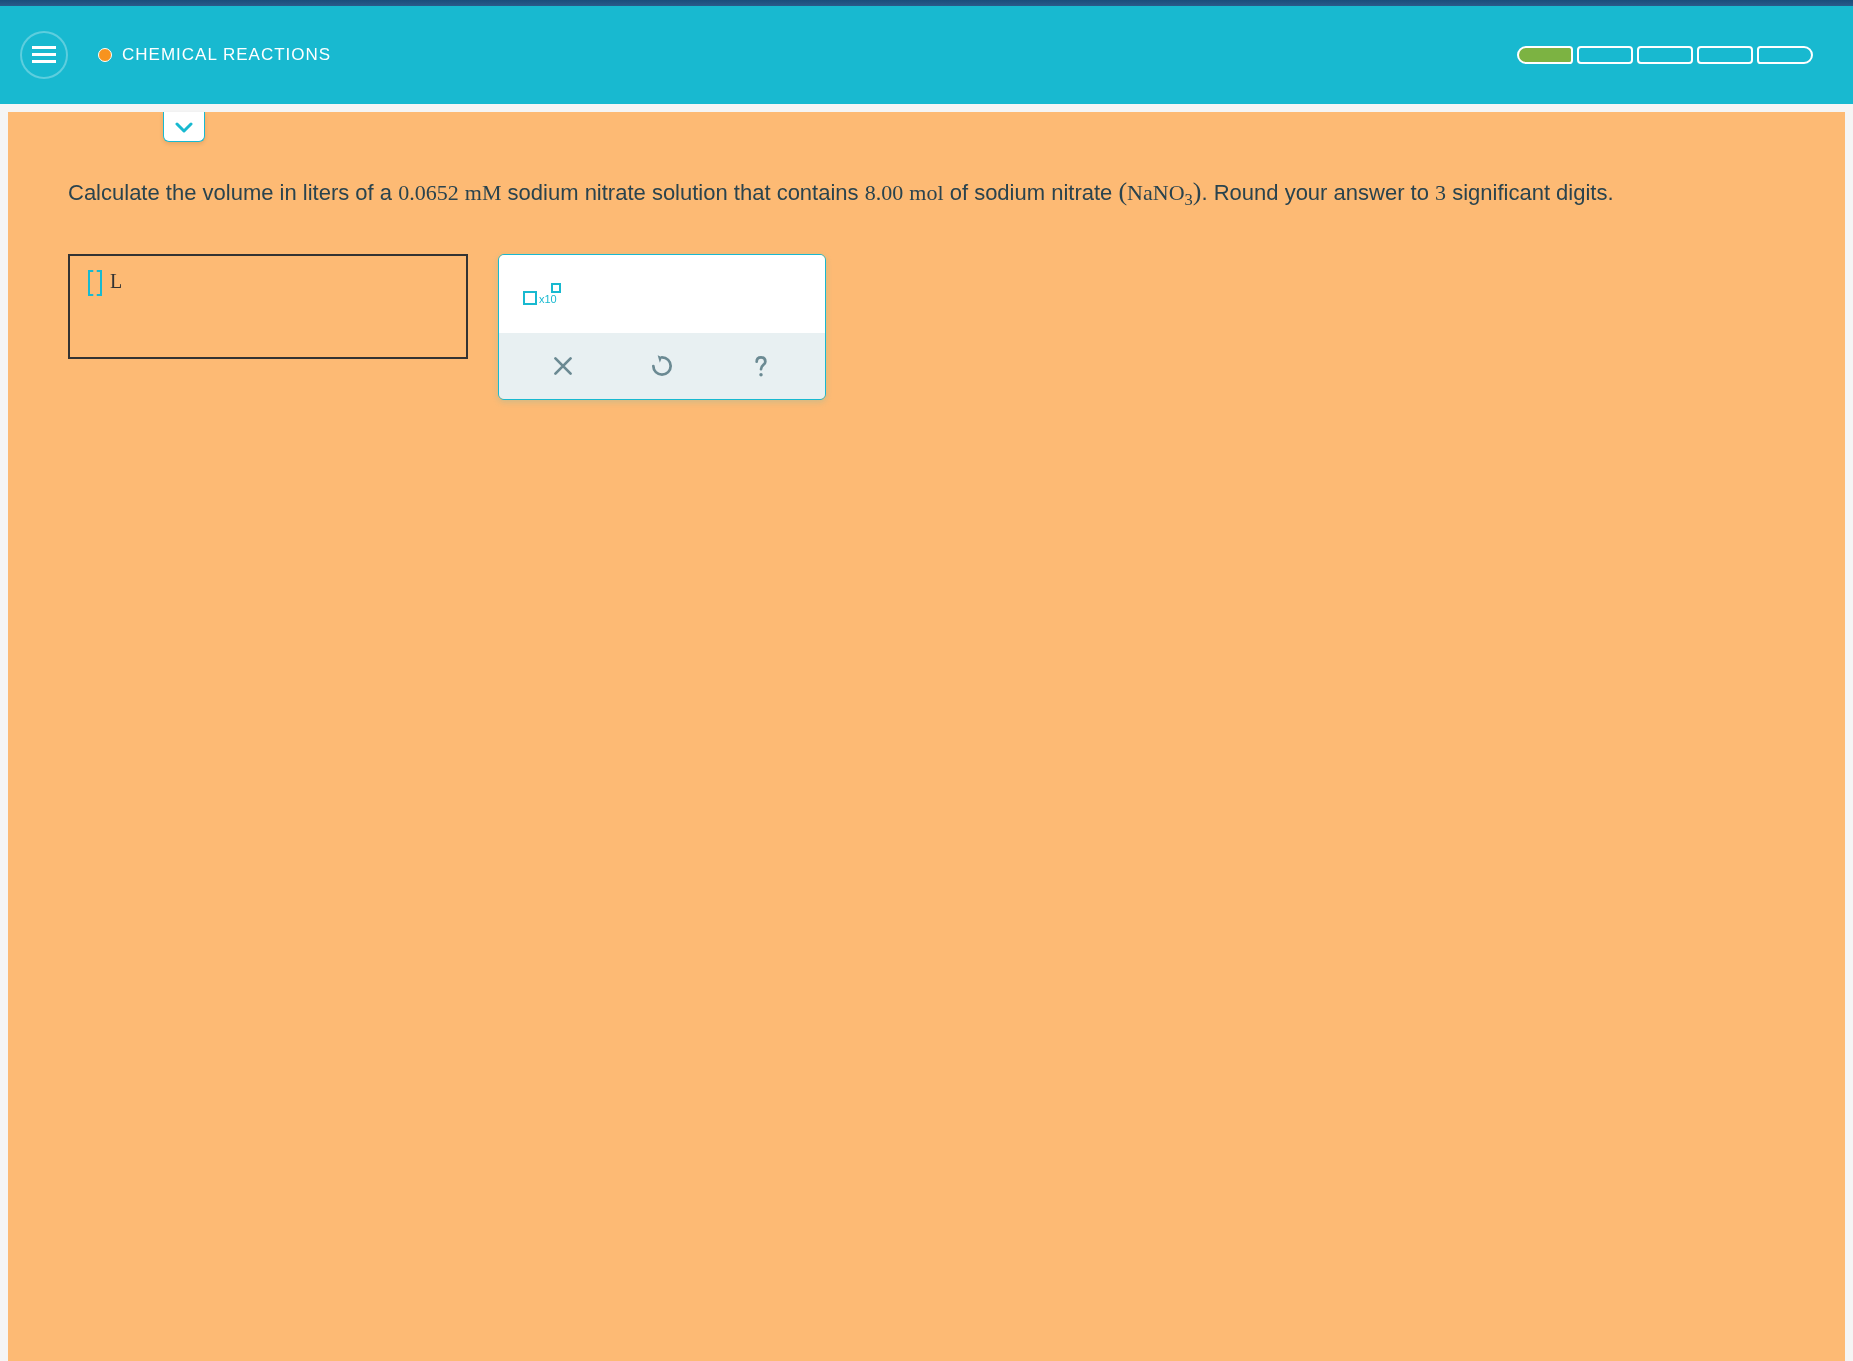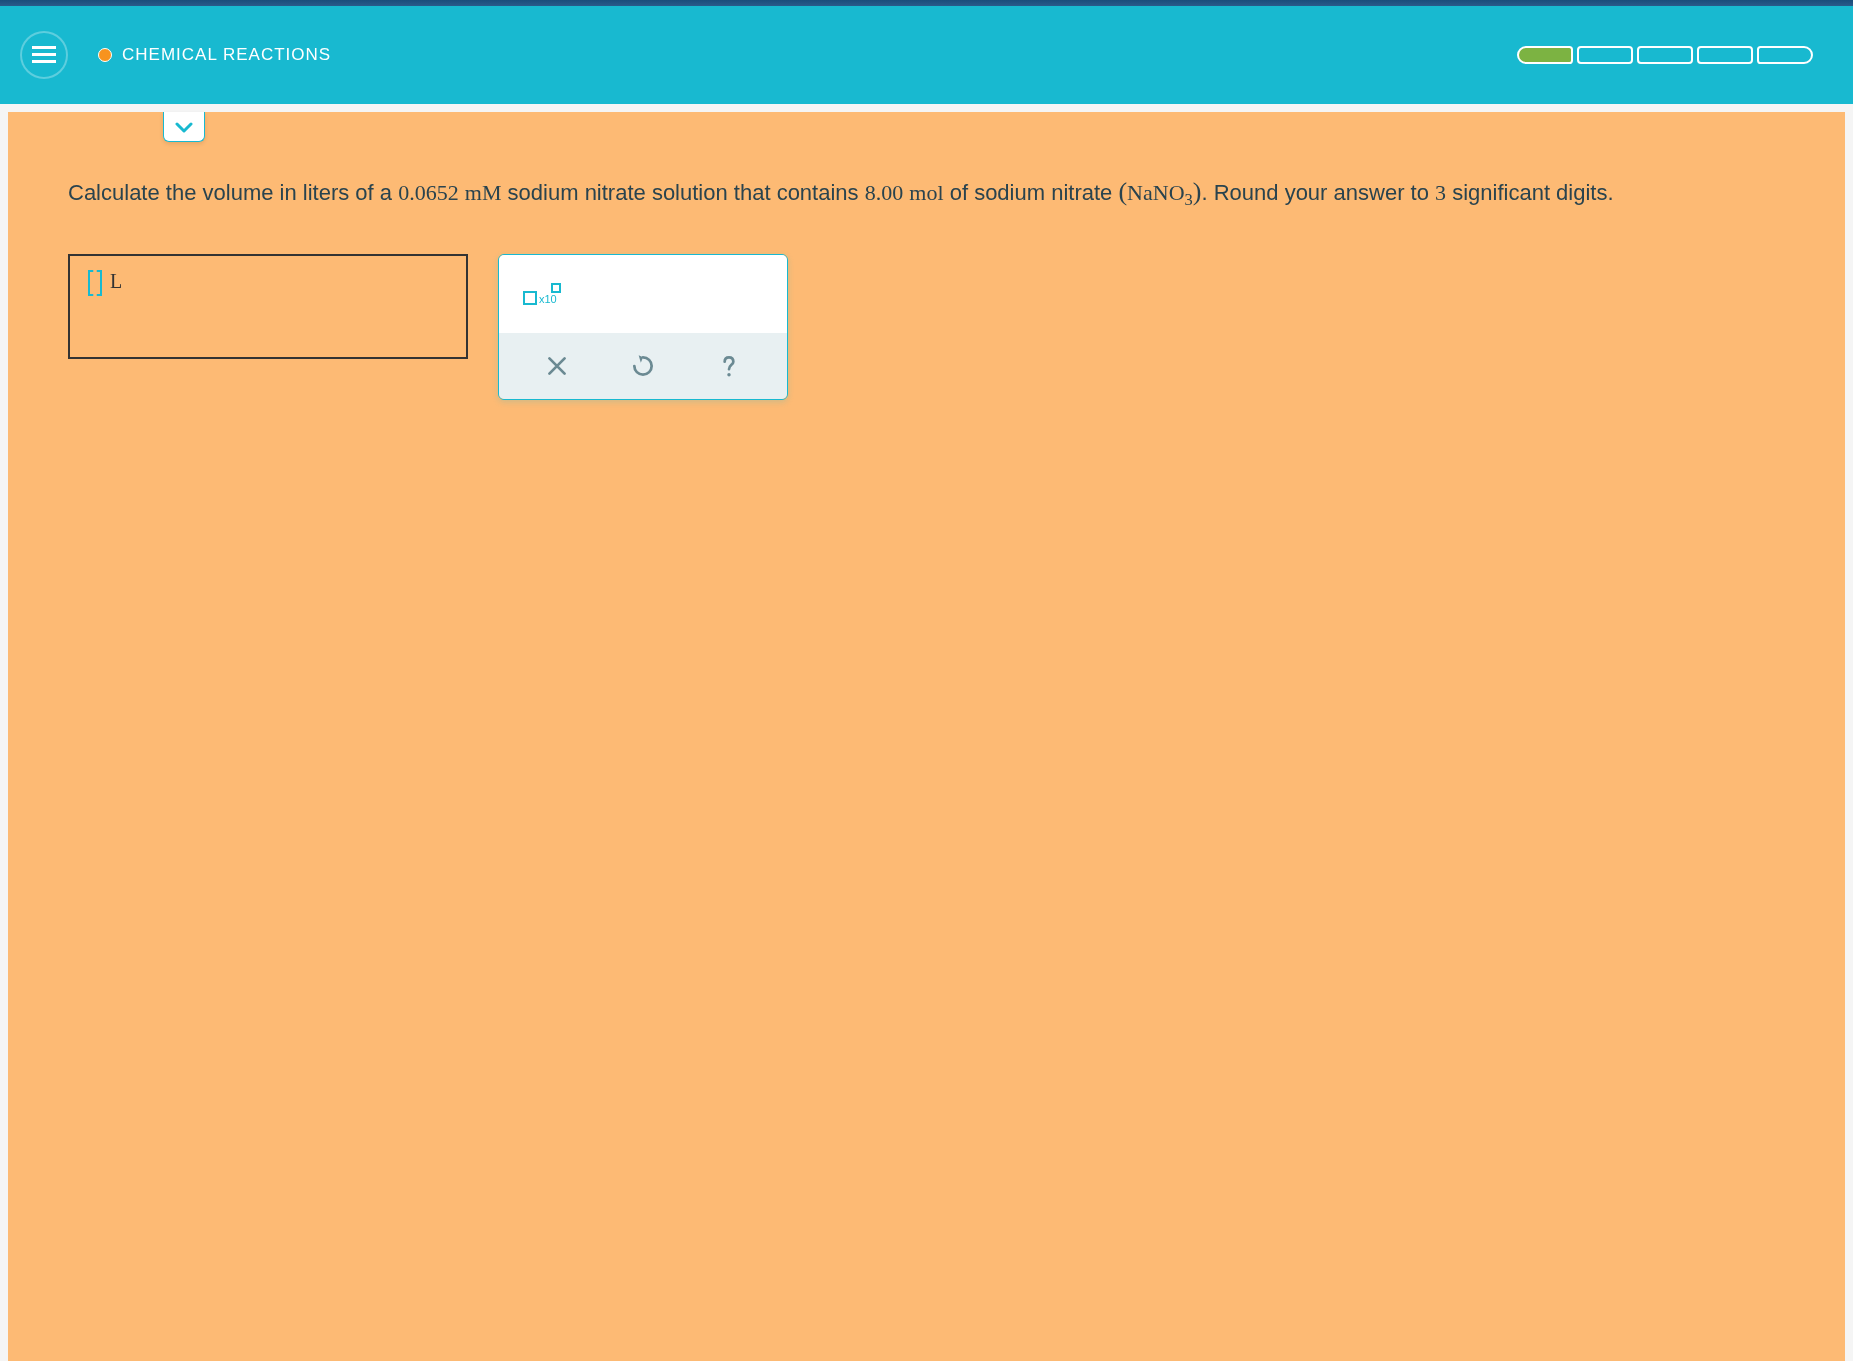--- a/index.html
+++ b/index.html
@@ -158,21 +158,21 @@
       border-top: 2px dashed #18b9d0;
       border-bottom: 2px dashed #18b9d0;
       position: relative;
     }
     .unit {
       font-size: 20px;
       color: #333;
       font-family: Georgia, serif;
     }
     .tool-panel {
-      width: 290px;
+      width: 328px;
       border: 1px solid #18b9d0;
       border-radius: 6px;
       box-shadow: 0 2px 6px rgba(24,185,208,0.2);
       overflow: hidden;
     }
     .tool-top {
       height: 78px;
       background: #fff;
       display: flex;
       align-items: center;

